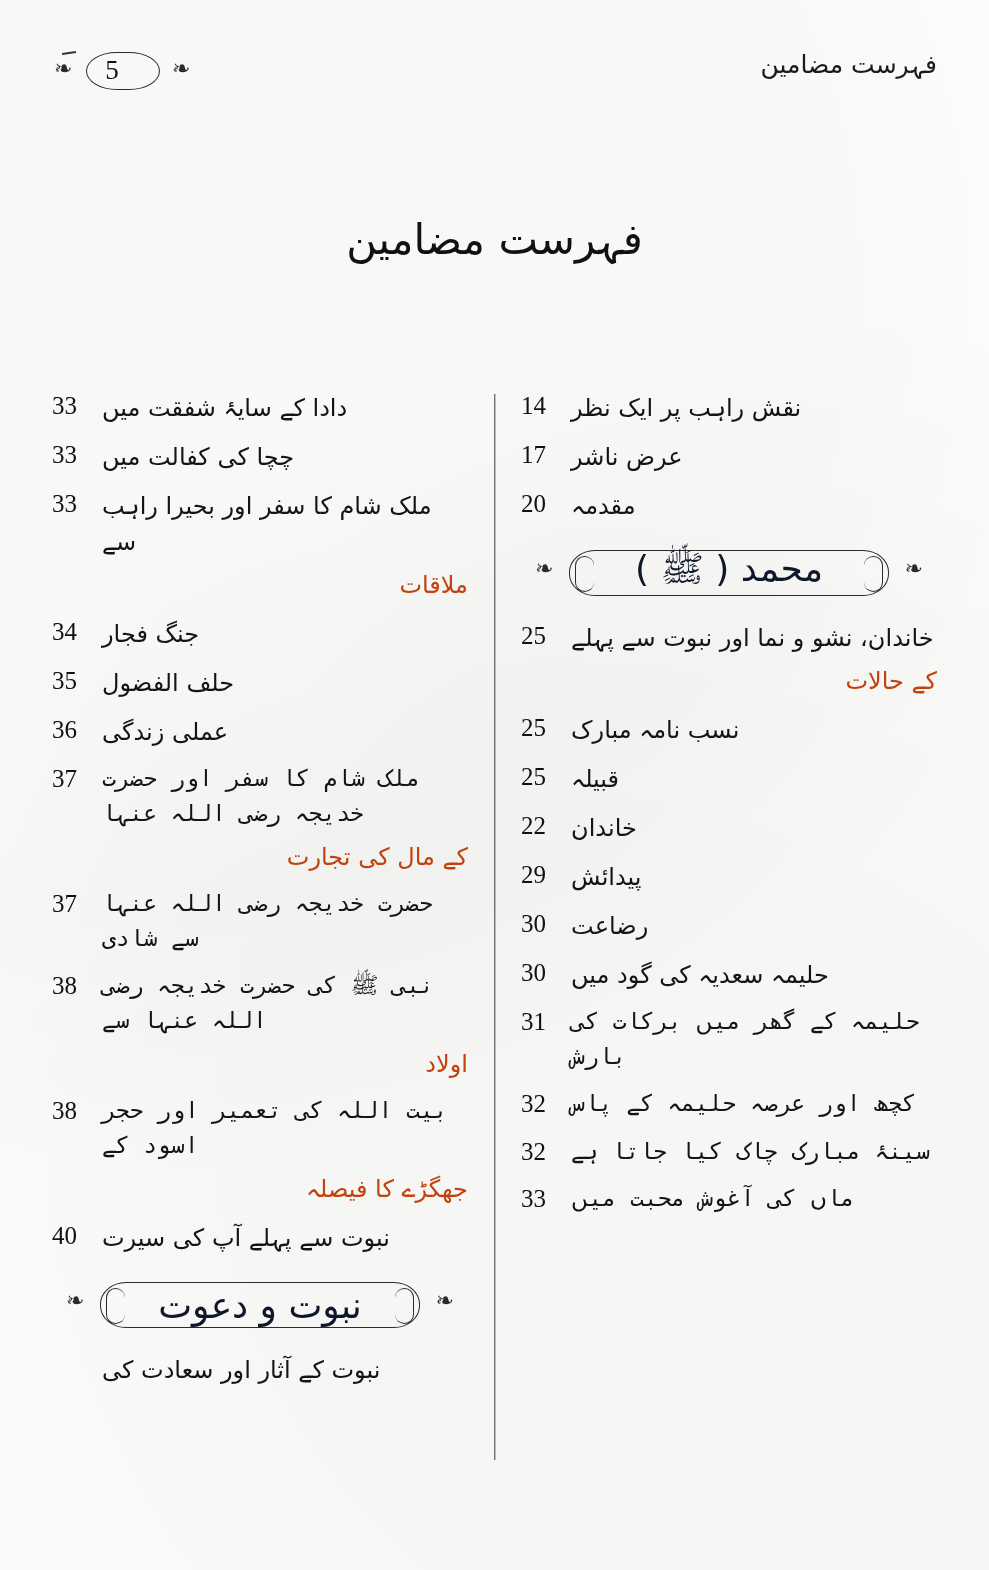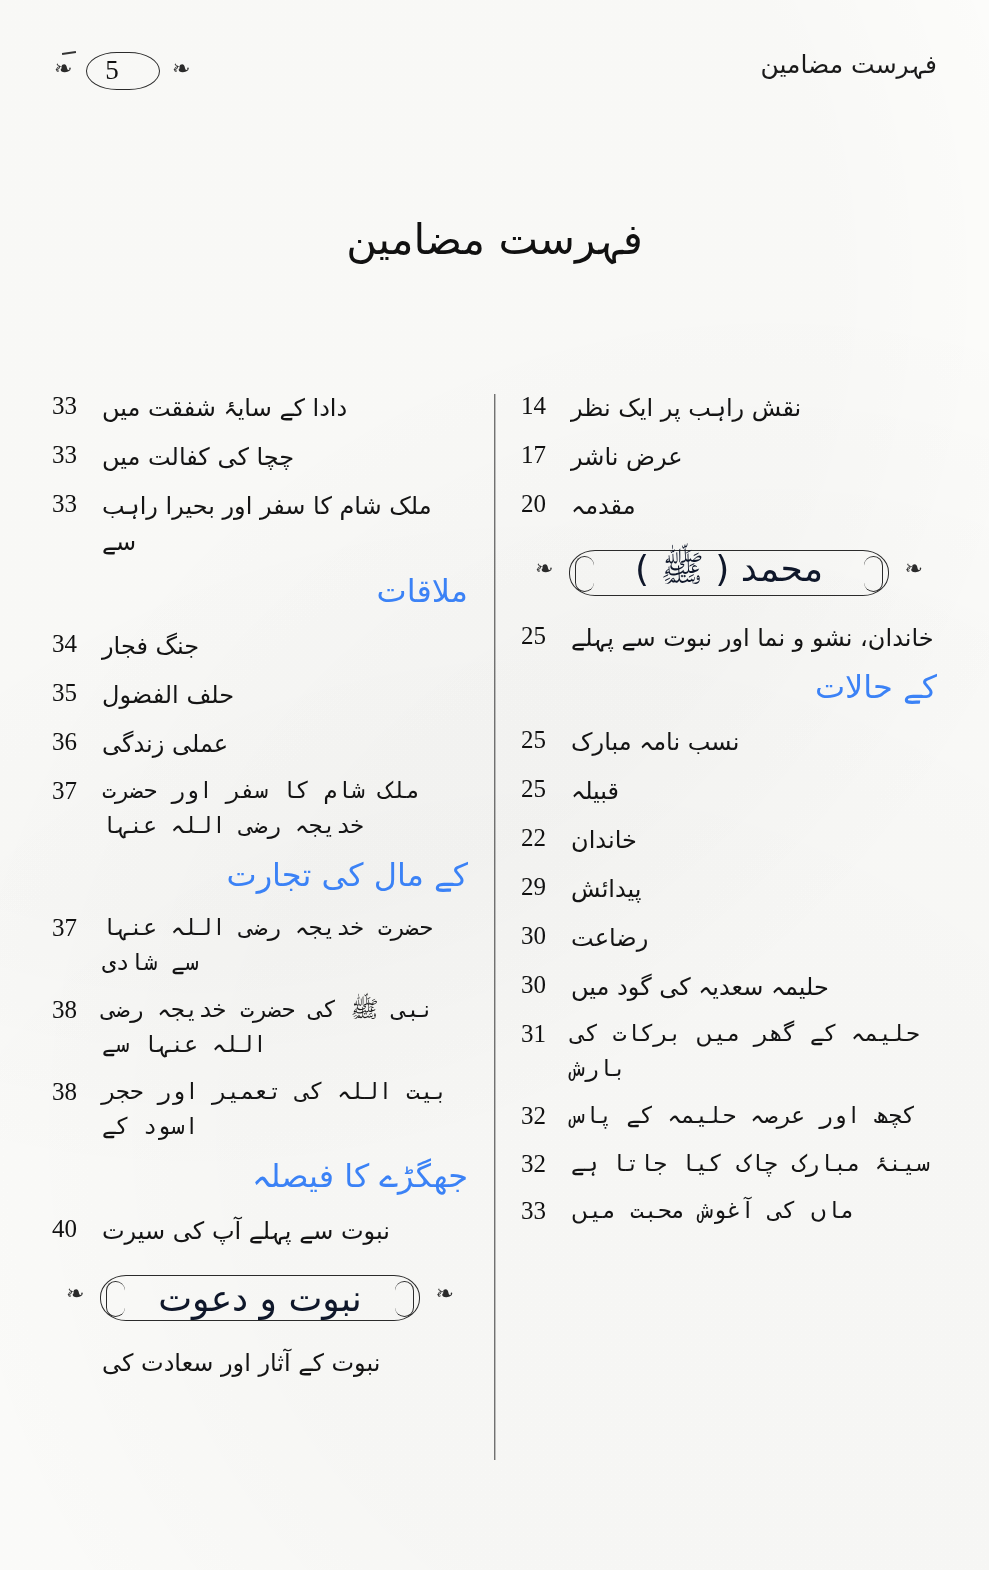--- a/index.html
+++ b/index.html
@@ -202,24 +202,24 @@
     position: relative;
     direction: rtl;
     font-size: 36px;
     color: #0f172a;
     z-index: 2;
     padding-top: 4px;
   }
   .wrap-line {
     direction: rtl;
     text-align: right;
-    font-size: 32px;
+    font-size: 24px;
     line-height: 1.5;
     margin: -6px 0 13px 0;
-    color: #3b82f6;
+    color: #c2410c;
   }
 </style>
 </head>
 <body>
 
 <div class="page">
 
   <div class="header">
     <div class="header-rule"></div>
     <div class="page-num-badge">
@@ -359,20 +359,21 @@
 
       <div class="entry compact">
         <div class="title">حضرت خدیجہ رضی اللہ عنہا سے شادی</div>
         <div class="pg">37</div>
       </div>
 
       <div class="entry compact">
         <div class="title">نبی ﷺ کی حضرت خدیجہ رضی اللہ عنہا سے</div>
         <div class="pg">38</div>
       </div>
+      <div class="wrap-line">اولاد</div>
 
       <div class="entry compact">
         <div class="title">بیت اللہ کی تعمیر اور حجر اسود کے</div>
         <div class="pg">38</div>
       </div>
       <div class="wrap-line">جھگڑے کا فیصلہ</div>
 
       <div class="entry">
         <div class="title">نبوت سے پہلے آپ کی سیرت</div>
         <div class="pg">40</div>

